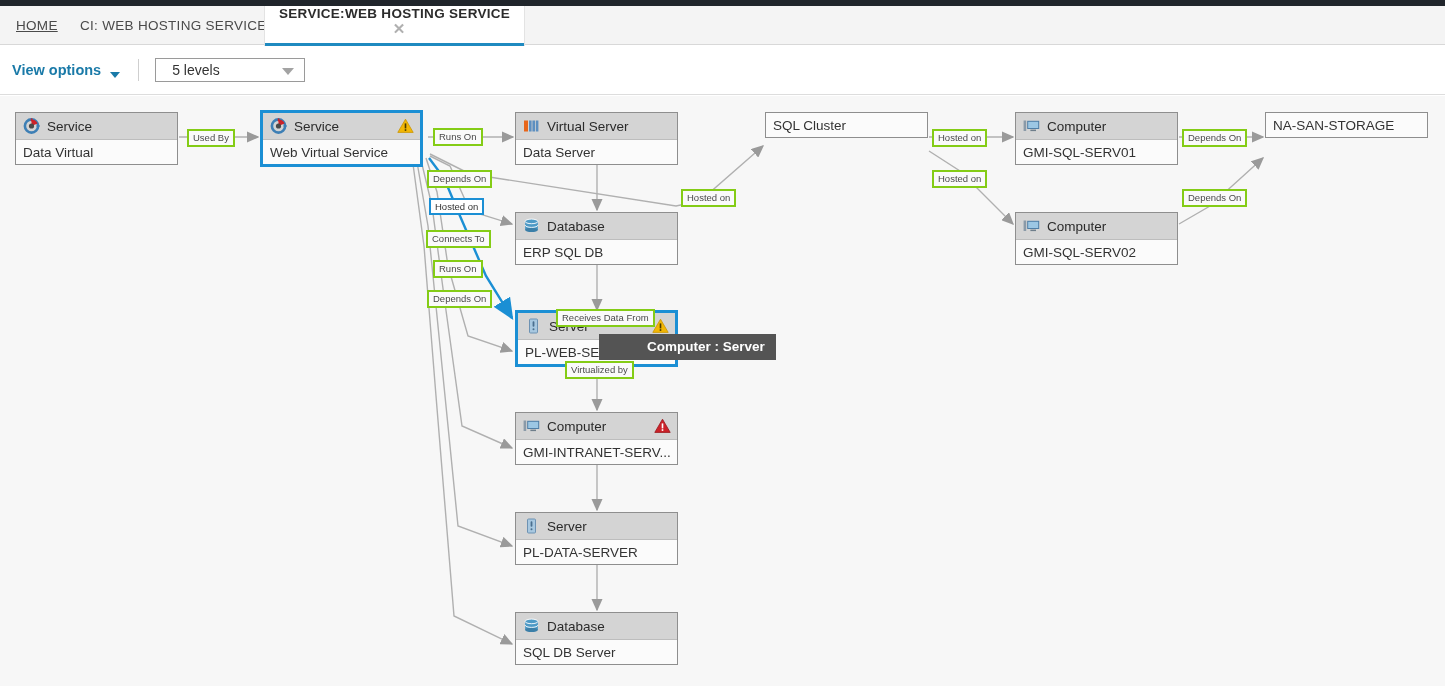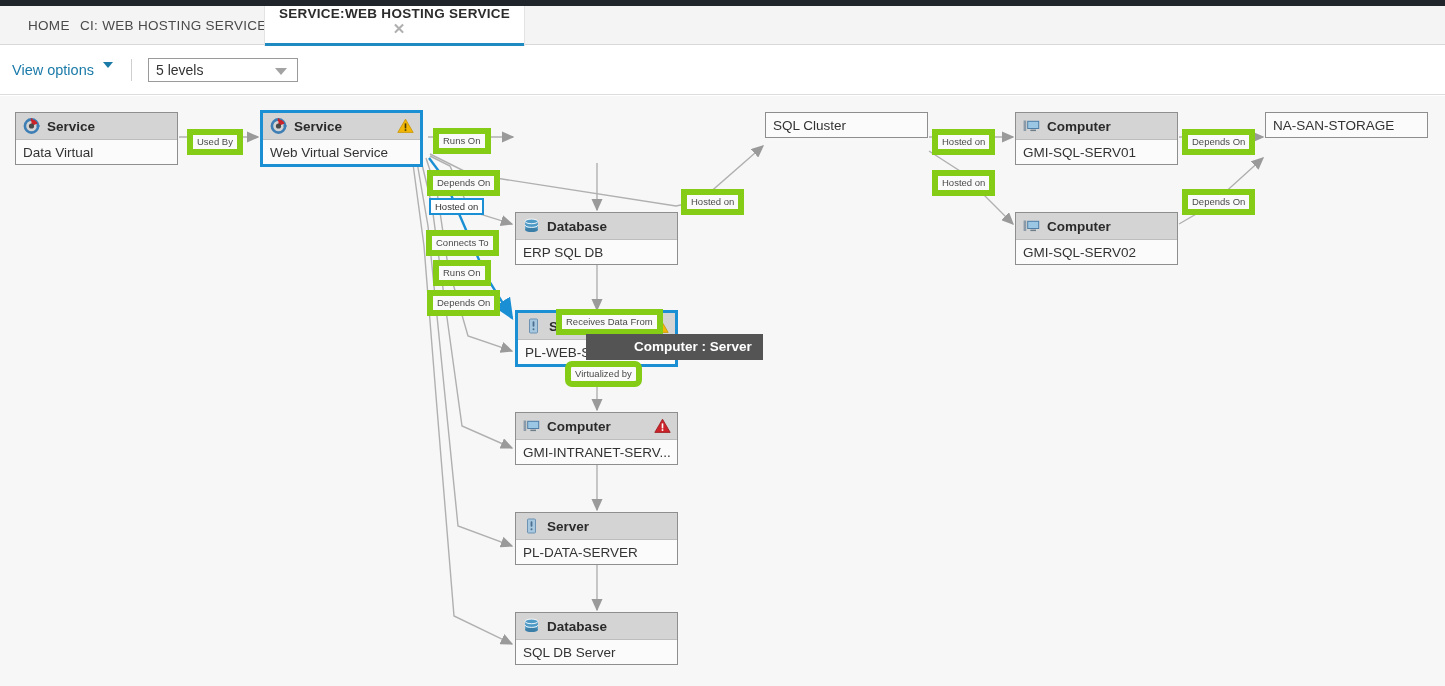--- a/index.html
+++ b/index.html
@@ -30,21 +30,21 @@
     display: flex; align-items: center;
     font-size: 13.5px; letter-spacing: .3px;
     color: #4a4a4a;
     padding: 0 14px;
     cursor: pointer;
     white-space: nowrap;
   }
   .tab .tab-x {
     margin-left: 9px; font-size: 15px; color: #b0b0b0; line-height: 1;
   }
-  .tab.home { left: 14px; }
+  .tab.home { left: 2px; text-decoration: underline; }
   .tab.t2   { left: 66px; gap: 24px; }
   .tab.active {
     left: 264px;
     background: #ffffff;
     font-weight: bold;
     color: #2c2c2c;
     border-left: 1px solid #e3e3e3;
     border-right: 1px solid #e3e3e3;
     height: 40px;
     flex-direction: column;
@@ -58,45 +58,45 @@
   .toolbar {
     position: absolute; left: 0; top: 46px;
     width: 1445px; height: 49px;
     background: #ffffff;
     border-bottom: 1px solid #dddddd;
     display: flex; align-items: center;
   }
   .view-options {
     margin-left: 12px;
     color: #1a7aa8;
-    font-weight: normal;
+    font-weight: bold;
     font-size: 14.5px;
     cursor: pointer;
-    display: flex; align-items: flex-start;
+    display: flex; align-items: flex-end;
   }
   .caret-down {
     display: inline-block;
     margin-left: 9px;
     width: 0; height: 0;
     border-left: 5px solid transparent;
     border-right: 5px solid transparent;
     border-top: 6px solid #1a7aa8;
   }
   .tb-sep {
     width: 1px; height: 22px; background: #cfcfcf;
     margin-left: 18px; margin-right: 16px;
   }
   .level-select {
     position: relative;
     width: 150px; height: 24px;
     border: 1px solid #9a9a9a;
     background: #ffffff;
     display: flex; align-items: center;
     font-size: 14px; color: #333;
-    padding-left: 7px;
+    padding-left: 16px;
     cursor: pointer;
   }
   .level-select .sel-caret {
     position: absolute; right: 10px; top: 9px;
     width: 0; height: 0;
     border-left: 6px solid transparent;
     border-right: 6px solid transparent;
     border-top: 7px solid #a3a3a3;
   }
 
@@ -121,21 +121,21 @@
   }
   .node-head {
     height: 27px;
     background: #d4d4d4;
     border-bottom: 1px solid #bdbdbd;
     display: flex; align-items: center;
     padding: 0 7px;
     position: relative;
   }
   .node-title {
-    font-size: 13.5px; font-weight: bold; color: #2b2b2b;
+    font-size: 13.5px; font-weight: normal; color: #2b2b2b;
     margin-left: 7px; white-space: nowrap;
   }
   .node-body {
     height: 24px;
     display: flex; align-items: center;
     padding: 0 7px;
     font-size: 13.5px; color: #333;
     background: #fbfbfb;
     white-space: nowrap; overflow: hidden;
   }
@@ -150,21 +150,21 @@
     width: 17px; height: 16px;
   }
 
   
   .icn { width: 17px; height: 16px; flex: 0 0 17px; position: relative; }
 
   
   .elabel {
     position: absolute;
     background: #fafafa;
-    border: 6px solid #84cc16;
+    border: 2px solid #84cc16;
     font-size: 9.5px;
     color: #4a4a4a;
     padding: 1px 4px 2px 4px;
     white-space: nowrap;
     line-height: 11px;
   }
   .elabel.hl {
     border: 2px solid #1b8fd4;
     color: #333;
     background: #ffffff;
@@ -296,20 +296,34 @@
         <svg width="17" height="16" viewBox="0 0 17 16">
           <path d="M8.5,1.2 L16.2,14.4 L0.8,14.4 z" fill="#f2b705" stroke="#c99400" stroke-width="0.8"></path>
           <rect x="7.7" y="5.4" width="1.6" height="5" fill="#4a3b00"></rect>
           <rect x="7.7" y="11.2" width="1.6" height="1.7" fill="#4a3b00"></rect>
         </svg>
       </span>
     </div>
     <div class="node-body">Web Virtual Service</div>
   </div>
 
+  <div class="node" style="left:515px; top:16px;">
+    <div class="node-head">
+      <span class="icn">
+        <svg width="17" height="16" viewBox="0 0 17 16">
+          <rect x="1" y="2.5" width="4" height="11" fill="#e8661a"></rect>
+          <rect x="6" y="2.5" width="2.6" height="11" fill="#5d8fc0"></rect>
+          <rect x="9.4" y="2.5" width="2.6" height="11" fill="#5d8fc0"></rect>
+          <rect x="12.8" y="2.5" width="2.6" height="11" fill="#5d8fc0"></rect>
+        </svg>
+      </span>
+      <span class="node-title">Virtual Server</span>
+    </div>
+    <div class="node-body">Data Server</div>
+  </div>
 
   <div class="node" style="left:515px; top:116px;">
     <div class="node-head">
       <span class="icn">
         <svg width="17" height="16" viewBox="0 0 17 16">
           <ellipse cx="8.5" cy="3.4" rx="6.4" ry="2.3" fill="#4e9ac6"></ellipse>
           <rect x="2.1" y="3.4" width="12.8" height="8.4" fill="#4e9ac6"></rect>
           <ellipse cx="8.5" cy="11.8" rx="6.4" ry="2.3" fill="#3b7fa8"></ellipse>
           <ellipse cx="8.5" cy="3.4" rx="6.4" ry="2.3" fill="none" stroke="#ffffff" stroke-width="0.9"></ellipse>
           <path d="M2.1,7.1 A6.4,2.3 0 0 0 14.9,7.1" fill="none" stroke="#ffffff" stroke-width="0.9"></path>
@@ -431,23 +445,23 @@
     <div class="node-body">NA-SAN-STORAGE</div>
   </div>
 
   <div class="elabel" style="left:187px;  top:33px;">Used By</div>
   <div class="elabel" style="left:433px;  top:32px;">Runs On</div>
   <div class="elabel" style="left:427px;  top:74px;">Depends On</div>
   <div class="elabel hl" style="left:429px; top:102px;">Hosted on</div>
   <div class="elabel" style="left:426px;  top:134px;">Connects To</div>
   <div class="elabel" style="left:433px;  top:164px;">Runs On</div>
   <div class="elabel" style="left:427px;  top:194px;">Depends On</div>
-  <div class="elabel" style="left:565px;  top:265px;border-radius:7px;">Virtualized by</div>
+  <div class="elabel" style="left:565px;  top:265px;">Virtualized by</div>
   <div class="elabel" style="left:556px;  top:185px;margin-top:28px;">Receives Data From</div>
   <div class="elabel" style="left:681px;  top:93px;">Hosted on</div>
   <div class="elabel" style="left:932px;  top:33px;">Hosted on</div>
   <div class="elabel" style="left:932px;  top:74px;">Hosted on</div>
   <div class="elabel" style="left:1182px; top:33px;">Depends On</div>
   <div class="elabel" style="left:1182px; top:93px;">Depends On</div>
 
-  <div class="tooltip" style="left:586px; top:238px;padding-left:48px;">Computer : Server</div>
+  <div class="tooltip" style="left:599px; top:238px;padding-left:48px;">Computer : Server</div>
 
 </div>
 
 </body></html>

